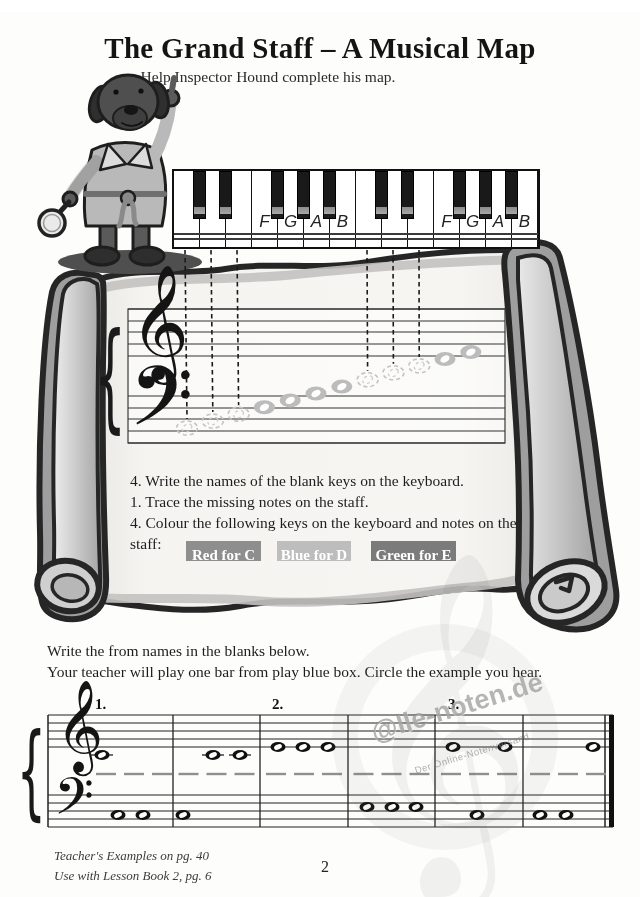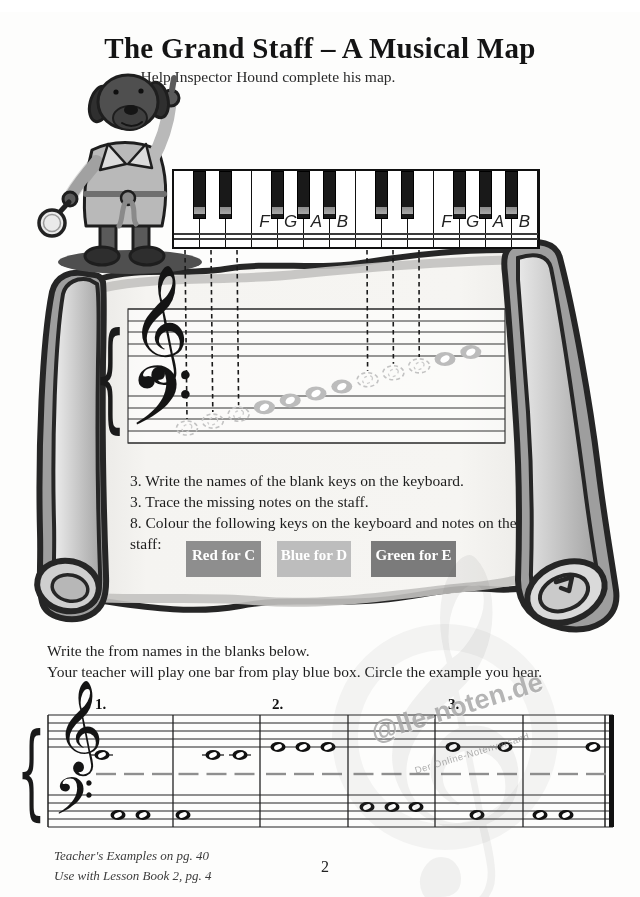--- a/index.html
+++ b/index.html
@@ -38,21 +38,21 @@
     background:linear-gradient(180deg,#191919 0%,#191919 76%,#8d8d8d 76%,#a9a9a9 92%,#1b1b1b 92%);
     border:1px solid #000;
   }
   .kb-lip { position:absolute; left:0; width:100%; height:1.5px; background:#3a3a3a; z-index:4; }
   
   .instructions {
     position:absolute; left:130px; top:458px; width:400px; z-index:3;
     font-size:15.5px; line-height:21px; color:#1d1d1d;
   }
   .task-box {
-    position:absolute; top:529px; height:36px; z-index:3; text-align:center;
+    position:absolute; top:529px; height:20px; z-index:3; text-align:center;
     color:#fff; font-weight:bold; font-size:15px; line-height:28px;
     font-family:"Liberation Serif", serif;
   }
   .exercise-intro {
     position:absolute; left:47px; top:628px; width:560px; z-index:3;
     font-size:15.5px; line-height:21px; color:#1d1d1d;
   }
   
   .wm { position:absolute; z-index:9; pointer-events:none; }
   #wm-ring { left:332px; top:612px; width:226px; height:226px;
@@ -404,36 +404,36 @@
       <div class="bkey" style="left: 122.5px;"></div>
       <div class="bkey" style="left: 148.5px;"></div>
       <div class="bkey" style="left: 200.5px;"></div>
       <div class="bkey" style="left: 226.5px;"></div>
       <div class="bkey" style="left: 278.5px;"></div>
       <div class="bkey" style="left: 304.5px;"></div>
       <div class="bkey" style="left: 330.5px;"></div>
     </div>
 
   <div class="instructions">
-    <div>3. Write the names of the blank keys on the keyboard.</div>
-    <div>3. Trace the missing notes on the staff.</div>
-    <div>8. Colour the following keys on the keyboard and notes on the staff:</div>
+    <div>4. Write the names of the blank keys on the keyboard.</div>
+    <div>1. Trace the missing notes on the staff.</div>
+    <div>4. Colour the following keys on the keyboard and notes on the staff:</div>
   </div>
 
   <div class="task-box" id="taskRed" style="left: 186px; width: 75px; background: rgb(142, 142, 142);">Red for C</div>
   <div class="task-box" id="taskBlue" style="left: 277px; width: 74px; background: rgb(189, 189, 189);">Blue for D</div>
   <div class="task-box" id="taskGreen" style="left: 371px; width: 85px; background: rgb(123, 123, 123);">Green for E</div>
 
   <div class="exercise-intro">
     <div>Write the from names in the blanks below.</div>
     <div>Your teacher will play one bar from play blue box. Circle the example you hear.</div>
   </div>
 
   <div class="wm" id="wm-ring"></div>
   <div class="wm" id="wm-clef">𝄞</div>
   <div class="wm" id="wm-text">@lle-noten.de</div>
   <div class="wm" id="wm-sub">Der Online-Notenversand</div>
 
   <div class="footer-line" style="top:836px">Teacher's Examples on pg. 40</div>
-  <div class="footer-line" style="top:856px">Use with Lesson Book 2, pg. 4</div>
+  <div class="footer-line" style="top:856px">Use with Lesson Book 2, pg. 6</div>
   <div class="page-num">2</div>
 
 </div>
 
 </body></html>

